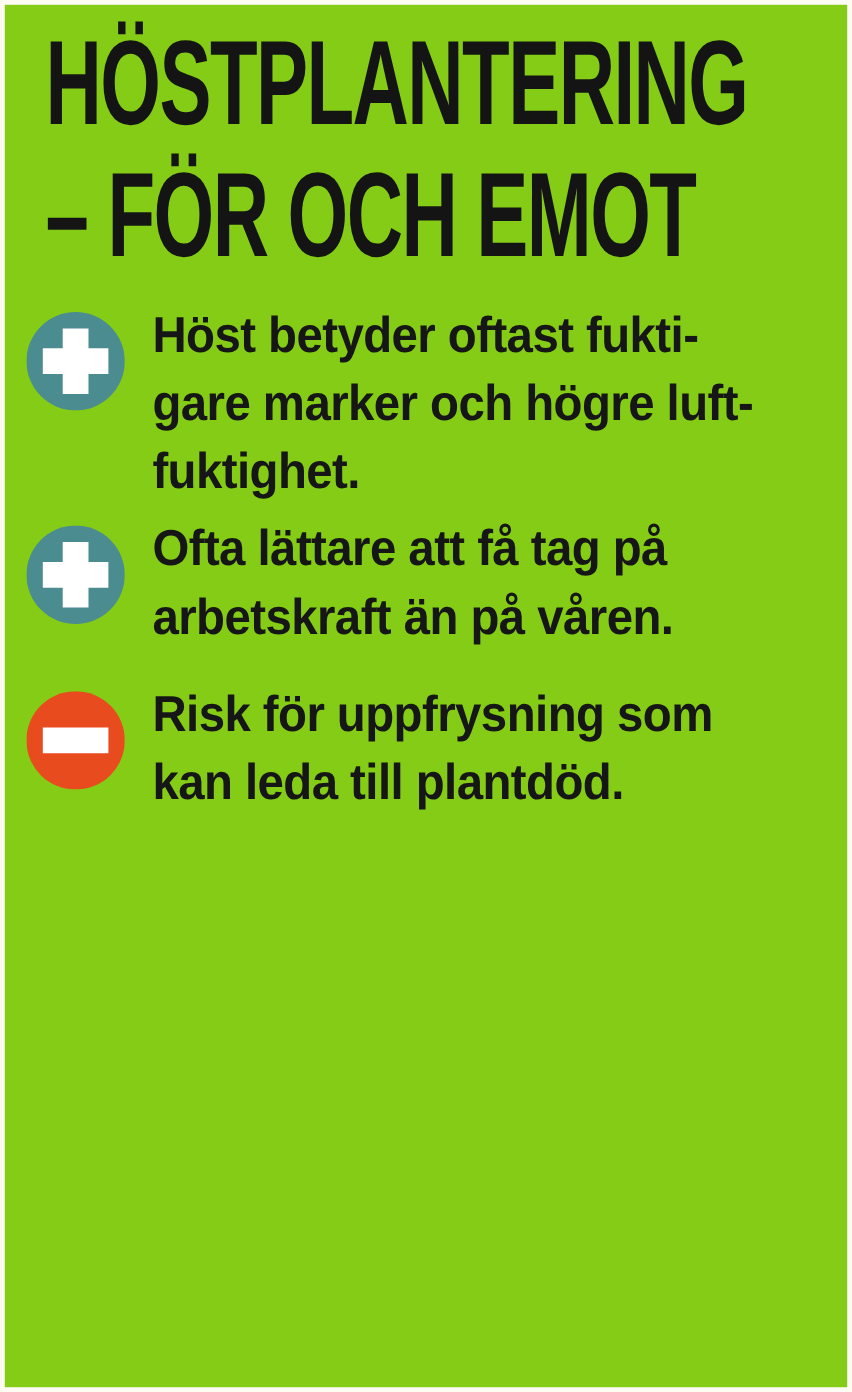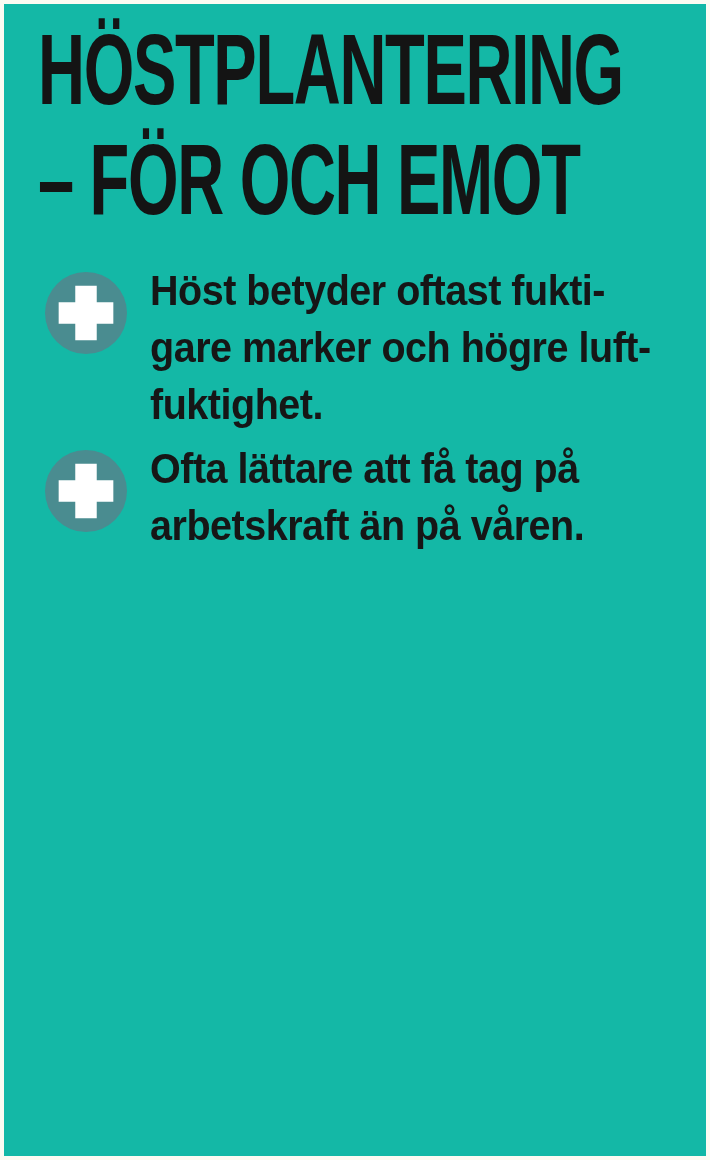--- a/index.html
+++ b/index.html
@@ -22,22 +22,22 @@
     font-size: 100px;
     line-height: 110px;
     font-weight: 700;
     color: #141414;
     letter-spacing: -2px;
     white-space: nowrap;
     transform: scaleX(0.65);
     transform-origin: 0 0;
   }
   .items {
-    margin-top: 28px;
-    padding-left: 41px;
+    margin-top: 16px;
+    padding-left: 18px;
   }
   .item {
     display: flex;
     align-items: flex-start;
     margin-bottom: 7px;
   }
   .item.group-start {
     margin-top: 24px;
   }
   .icon {
@@ -55,21 +55,21 @@
     color: #161616;
     letter-spacing: -0.5px;
     white-space: nowrap;
     transform: scaleX(0.94);
     transform-origin: 0 0;
   }
 </style>
 </head>
 <body style="background: rgb(253, 251, 242);">
 
-<div class="panel" style="background: #14b8a6;">
+<div class="panel" style="background: #84cc16;">
   <h1 class="title">
     <div>HÖSTPLANTERING</div>
     <div>– FÖR OCH EMOT</div>
   </h1>
   <div class="items" id="items">
       <div class="item">
     <span class="icon">
       <svg viewBox="0 0 84 84" width="82" height="82" aria-hidden="true">
         <circle class="disc" cx="42" cy="42" r="42" fill="#4a8c90"></circle>
         <path class="glyph" d="M31 14h22v17h17v22H53v17H31V53H14V31h17z" fill="#ffffff"></path>
@@ -86,14 +86,26 @@
       <svg viewBox="0 0 84 84" width="82" height="82" aria-hidden="true">
         <circle class="disc" cx="42" cy="42" r="42" fill="#4a8c90"></circle>
         <path class="glyph" d="M31 14h22v17h17v22H53v17H31V53H14V31h17z" fill="#ffffff"></path>
       </svg>
     </span>
     <div class="text" style="color: rgb(22, 22, 22);">
           <div>Ofta lättare att få tag på</div>
           <div>arbetskraft än på våren.</div>
         </div>
   </div>
+      <div class="item group-start">
+    <span class="icon">
+      <svg viewBox="0 0 84 84" width="82" height="82" aria-hidden="true">
+        <circle class="disc" cx="42" cy="42" r="42" fill="#e84b1e"></circle>
+        <path class="glyph" d="M14 31h56v22H14z" fill="#ffffff"></path>
+      </svg>
+    </span>
+    <div class="text" style="color: rgb(22, 22, 22);">
+          <div>Risk för uppfrysning som</div>
+          <div>kan leda till plantdöd.</div>
+        </div>
+  </div>
     </div>
 </div>
 
 </body></html>

